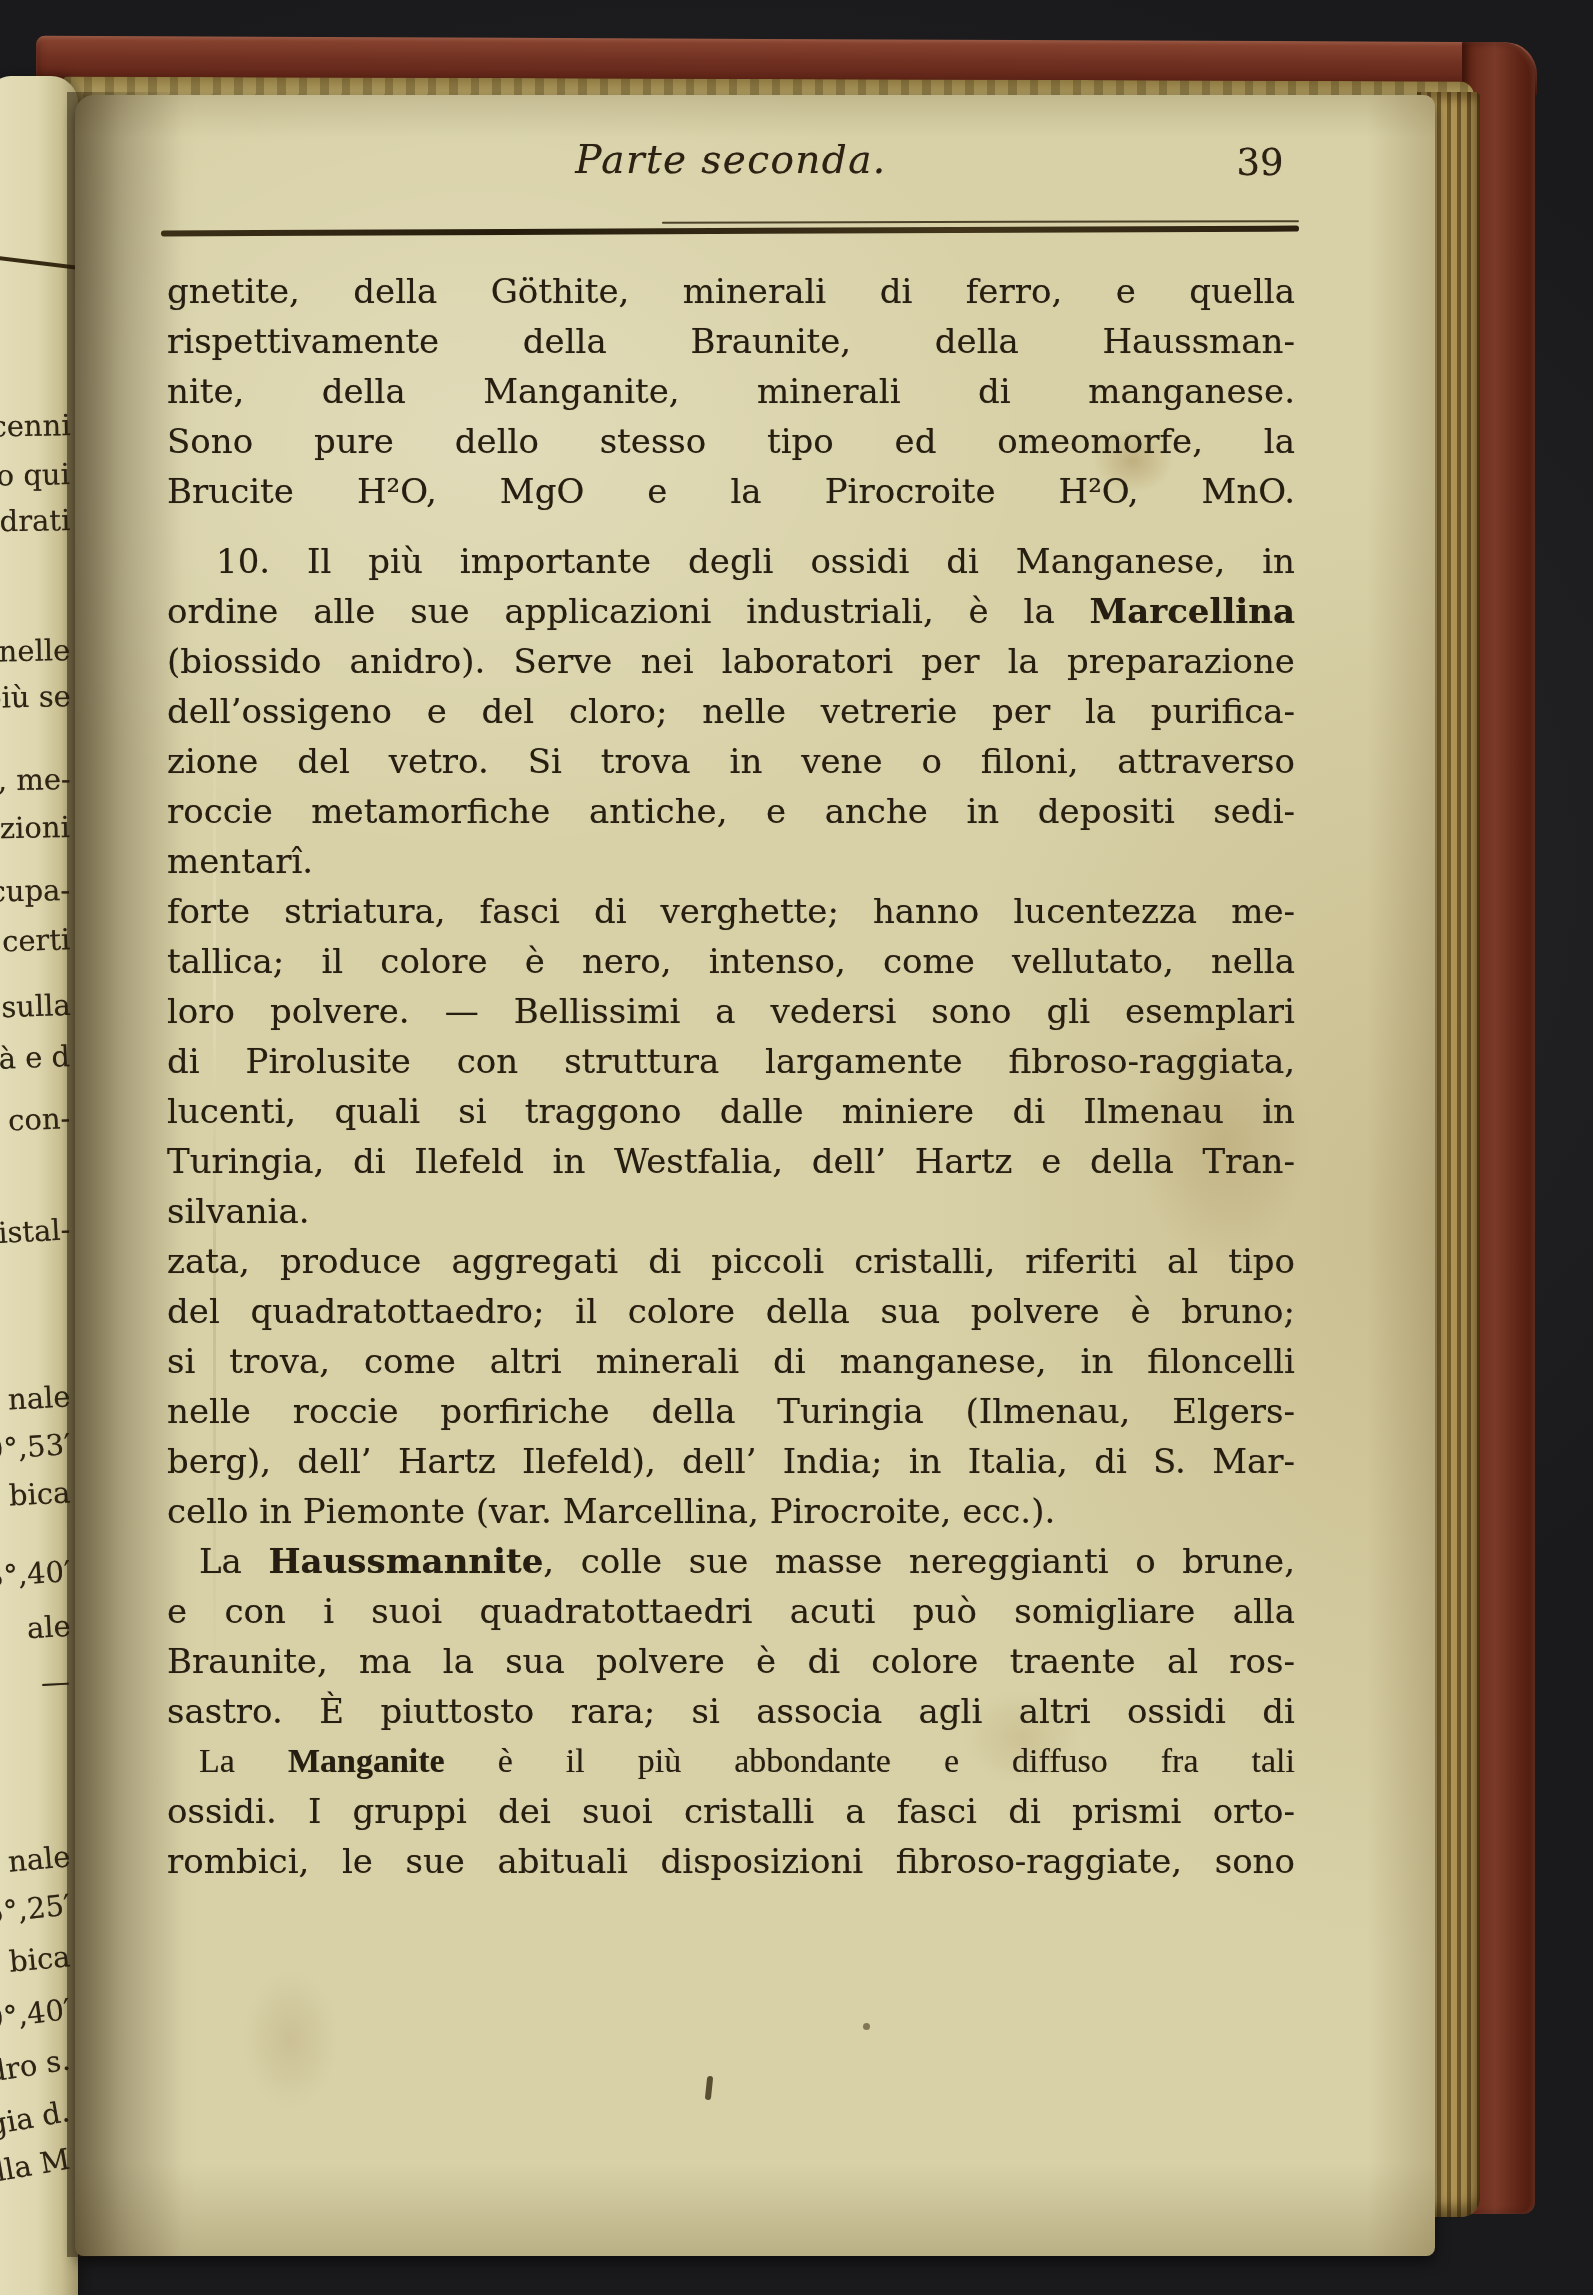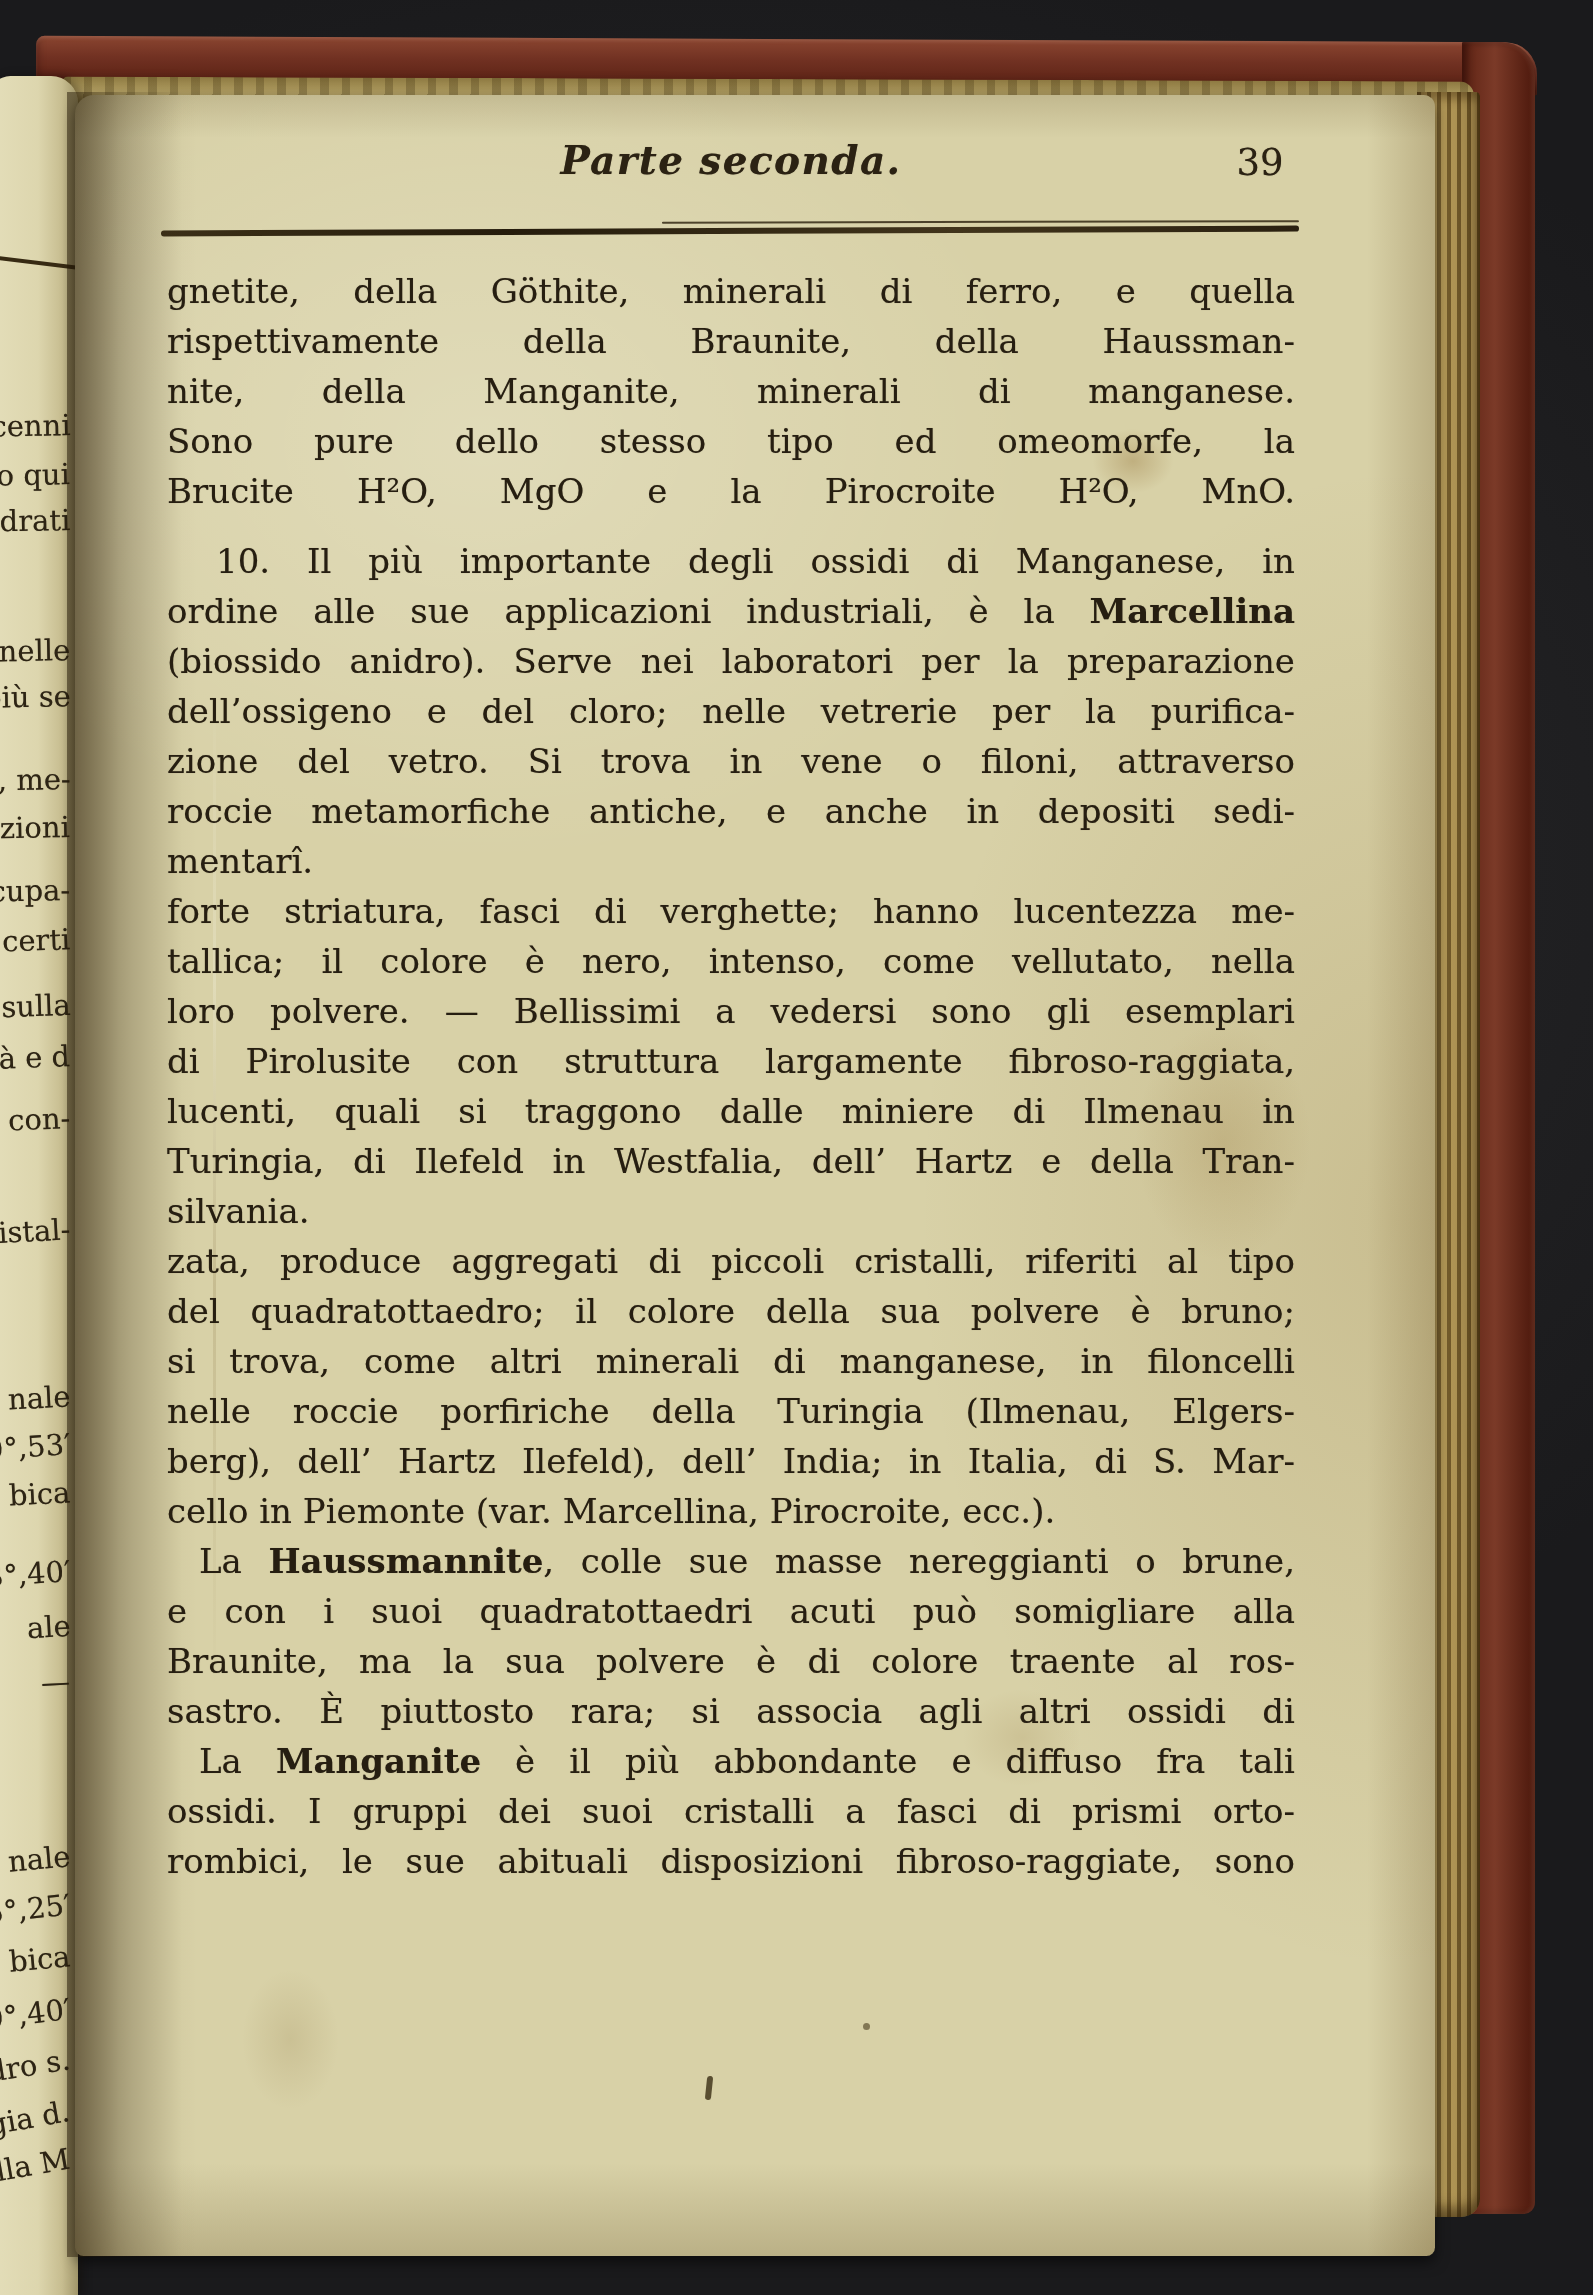--- a/index.html
+++ b/index.html
@@ -96,21 +96,21 @@
     background:#3a2d14; border-radius:2.9px; transform:rotate(6deg); opacity:0.8;
   }
   .ink-dot{
     position:absolute; left:788px; top:1928px; width:7.2px; height:7.2px;
     background:#4a3a1c; border-radius:50%; opacity:0.6;
   }
   
   .running-title{
     position:absolute; left:92px; top:42px; width:1128px;
     text-align:center; font-style:italic; font-size:39px; letter-spacing:1.4px;
-    color:#2b2213; text-shadow:0 0 0.7px rgba(43,34,19,0.5);font-weight:bold;
+    color:#2b2213; text-shadow:0 0 0.7px rgba(43,34,19,0.5);
   }
   .page-number{
     position:absolute; left:1142px; top:46px; width:86px;
     text-align:center; font-size:37px; color:#2b2213;
     text-shadow:0 0 0.7px rgba(43,34,19,0.5);
   }
   .header-rule{
     position:absolute; left:86px; top:133px; width:1138px; height:5.7px;
     background:linear-gradient(90deg,#3c3018 0%, #251c0c 30%, #41341b 70%, #2a2010 100%);
     border-radius:2.9px; transform:rotate(-0.25deg);
@@ -221,21 +221,21 @@
           <div class="line"><span>berg), dell’ Hartz Ilefeld), dell’ India; in Italia, di S. Mar-</span></div>
           <div class="line last"><span>cello in Piemonte (var. </span><span class="it">Marcellina</span><span>, </span><span class="it">Pirocroite</span><span>, ecc.).</span></div>
         </div>
         <div class="para">
           <div class="line" style="padding-left: 32px;"><span>La </span><span class="b">Haussmannite</span><span>, colle sue masse nereggianti o brune,</span></div>
           <div class="line"><span>e con i suoi quadratottaedri acuti può somigliare alla</span></div>
           <div class="line"><span>Braunite, ma la sua polvere è di colore traente al ros-</span></div>
           <div class="line"><span>sastro. È piuttosto rara; si associa agli altri ossidi di</span></div>
         </div>
         <div class="para">
-          <div class="line" style="padding-left: 32px;"><span>La </span><span class="b">Manganite</span><span> è il più abbondante e diffuso fra tali</span></div>
+          <div class="line" style="padding-left: 32px; font-family: Liberation Serif, serif;"><span>La </span><span class="b">Manganite</span><span> è il più abbondante e diffuso fra tali</span></div>
           <div class="line"><span>ossidi. I gruppi dei suoi cristalli a fasci di prismi orto-</span></div>
           <div class="line"><span>rombici, le sue abituali disposizioni fibroso-raggiate, sono</span></div>
         </div>
       </div>
   </div>
 
   <div class="gutter-shadow"></div>
 
 </div>
 

